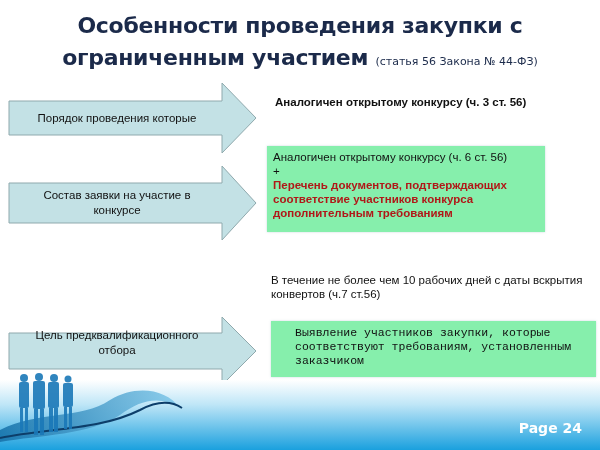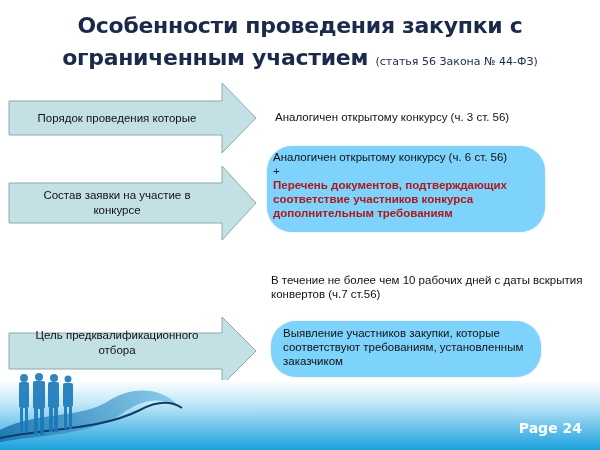--- a/index.html
+++ b/index.html
@@ -58,25 +58,24 @@
       align-items: center;
       justify-content: center;
     }
     .ans {
       position: absolute;
       font-size: 11.5px;
       line-height: 14px;
       color: #111;
     }
     .ans.boxed {
-      background: #7dd3fc;
+      background: #86efac;
       box-shadow: 0 0 2px rgba(160,190,200,0.6);
       padding: 4px 6px;
       box-sizing: border-box;
-      border-radius: 25px;
     }
     .ans .red {
       color: #b01818;
       font-weight: bold;
     }
     .footer {
       position: absolute;
       left: 0;
       top: 380px;
       width: 600px;
@@ -104,21 +103,21 @@
       <span class="sub">(статья 56 Закона № 44-ФЗ)</span>
     </div>
   </div>
 
   <div class="arrow" style="top:82px;width:250px;height:72px;">
     <svg width="250" height="72">
       <polygon points="1,19 214,19 214,1 248,36 214,71 214,53 1,53" fill="#c3e1e5" stroke="#8fa9ad" stroke-width="1"></polygon>
     </svg>
     <div class="label" style="top:19px;width:210px;height:34px;">Порядок проведения которые</div>
   </div>
-  <div class="ans" style="left:275px;top:110px;width:310px;">Аналогичен открытому конкурсу (ч. 3 ст. 56)</div>
+  <div class="ans" style="left:275px;top:95px;width:310px;font-weight:bold;">Аналогичен открытому конкурсу (ч. 3 ст. 56)</div>
 
   <div class="arrow" style="top:165px;width:250px;height:76px;">
     <svg width="250" height="76">
       <polygon points="1,18 214,18 214,1 248,38 214,75 214,58 1,58" fill="#c3e1e5" stroke="#8fa9ad" stroke-width="1"></polygon>
     </svg>
     <div class="label" style="top:18px;width:210px;height:40px;padding:0 8px;box-sizing:border-box;">Состав заявки на участие в конкурсе</div>
   </div>
   <div class="ans boxed" style="left:267px;top:146px;width:278px;height:86px;">
     <div>Аналогичен открытому конкурсу (ч. 6 ст. 56)</div>
     <div>+</div>
@@ -126,21 +125,21 @@
   </div>
 
   <div class="ans" style="left:271px;top:273px;width:320px;">В течение не более чем 10 рабочих дней  с даты вскрытия конвертов (ч.7 ст.56)</div>
 
   <div class="arrow" style="top:316px;width:250px;height:70px;">
     <svg width="250" height="70">
       <polygon points="1,17 214,17 214,1 248,35 214,69 214,53 1,53" fill="#c3e1e5" stroke="#8fa9ad" stroke-width="1"></polygon>
     </svg>
     <div class="label" style="top:17px;width:210px;height:20px;padding:0 20px;box-sizing:border-box;">Цель предквалификационного отбора</div>
   </div>
-  <div class="ans boxed" style="left:271px;top:321px;width:270px;height:56px;padding:5px 12px;">Выявление участников закупки, которые соответствуют требованиям, установленным заказчиком</div>
+  <div class="ans boxed" style="left:271px;top:321px;width:325px;height:56px;padding:5px 24px;font-family:Liberation Mono, monospace;">Выявление участников закупки, которые соответствуют требованиям, установленным заказчиком</div>
 
   <svg class="footer" width="600" height="70" viewBox="0 0 600 70">
     <defs>
       <linearGradient id="fg" x1="0" y1="0" x2="0" y2="1">
         <stop offset="0" stop-color="#ffffff"></stop>
         <stop offset="0.35" stop-color="#bfe6f7"></stop>
         <stop offset="1" stop-color="#1aa0de"></stop>
       </linearGradient>
       <linearGradient id="wg" x1="0" y1="0" x2="1" y2="0">
         <stop offset="0" stop-color="#1570a8"></stop>

